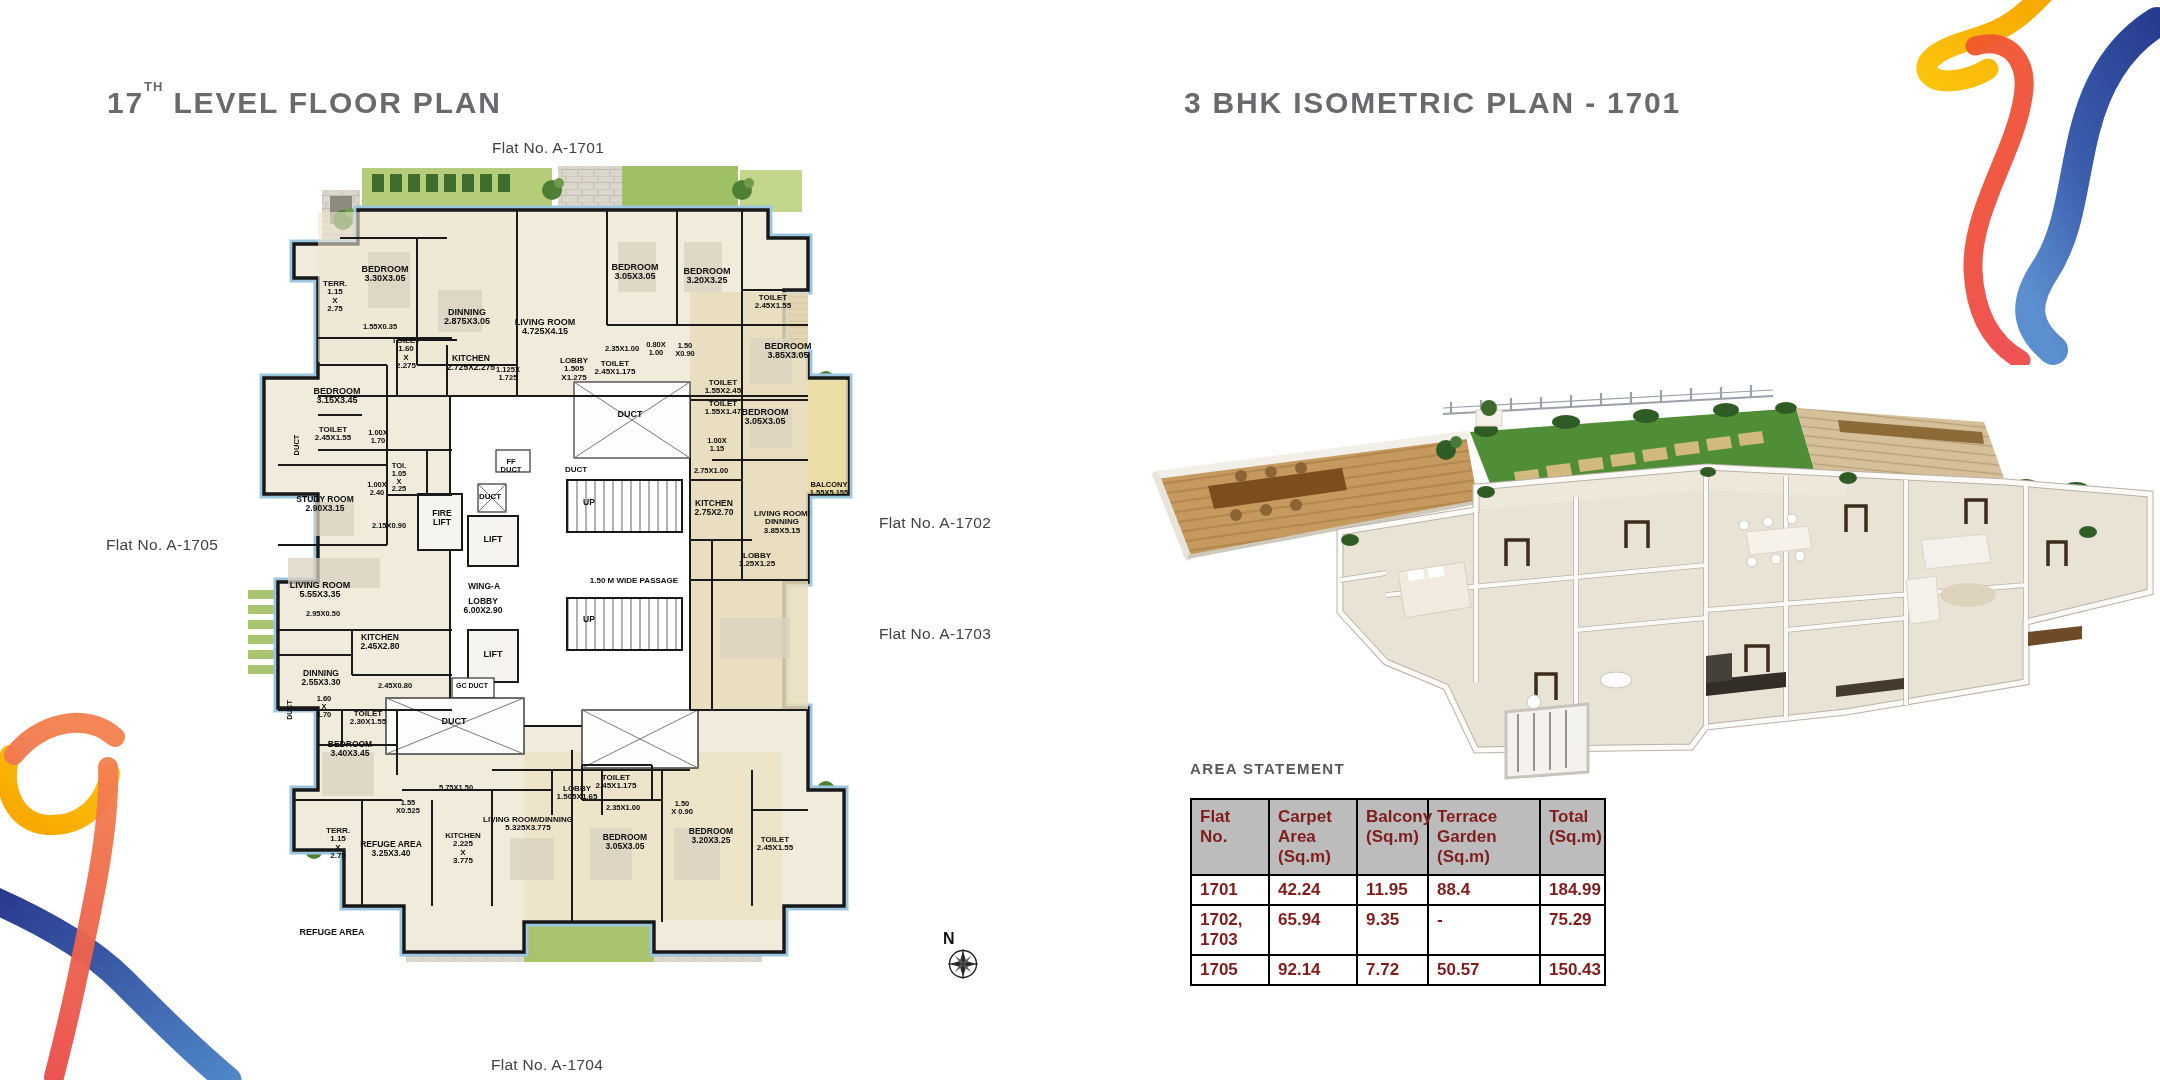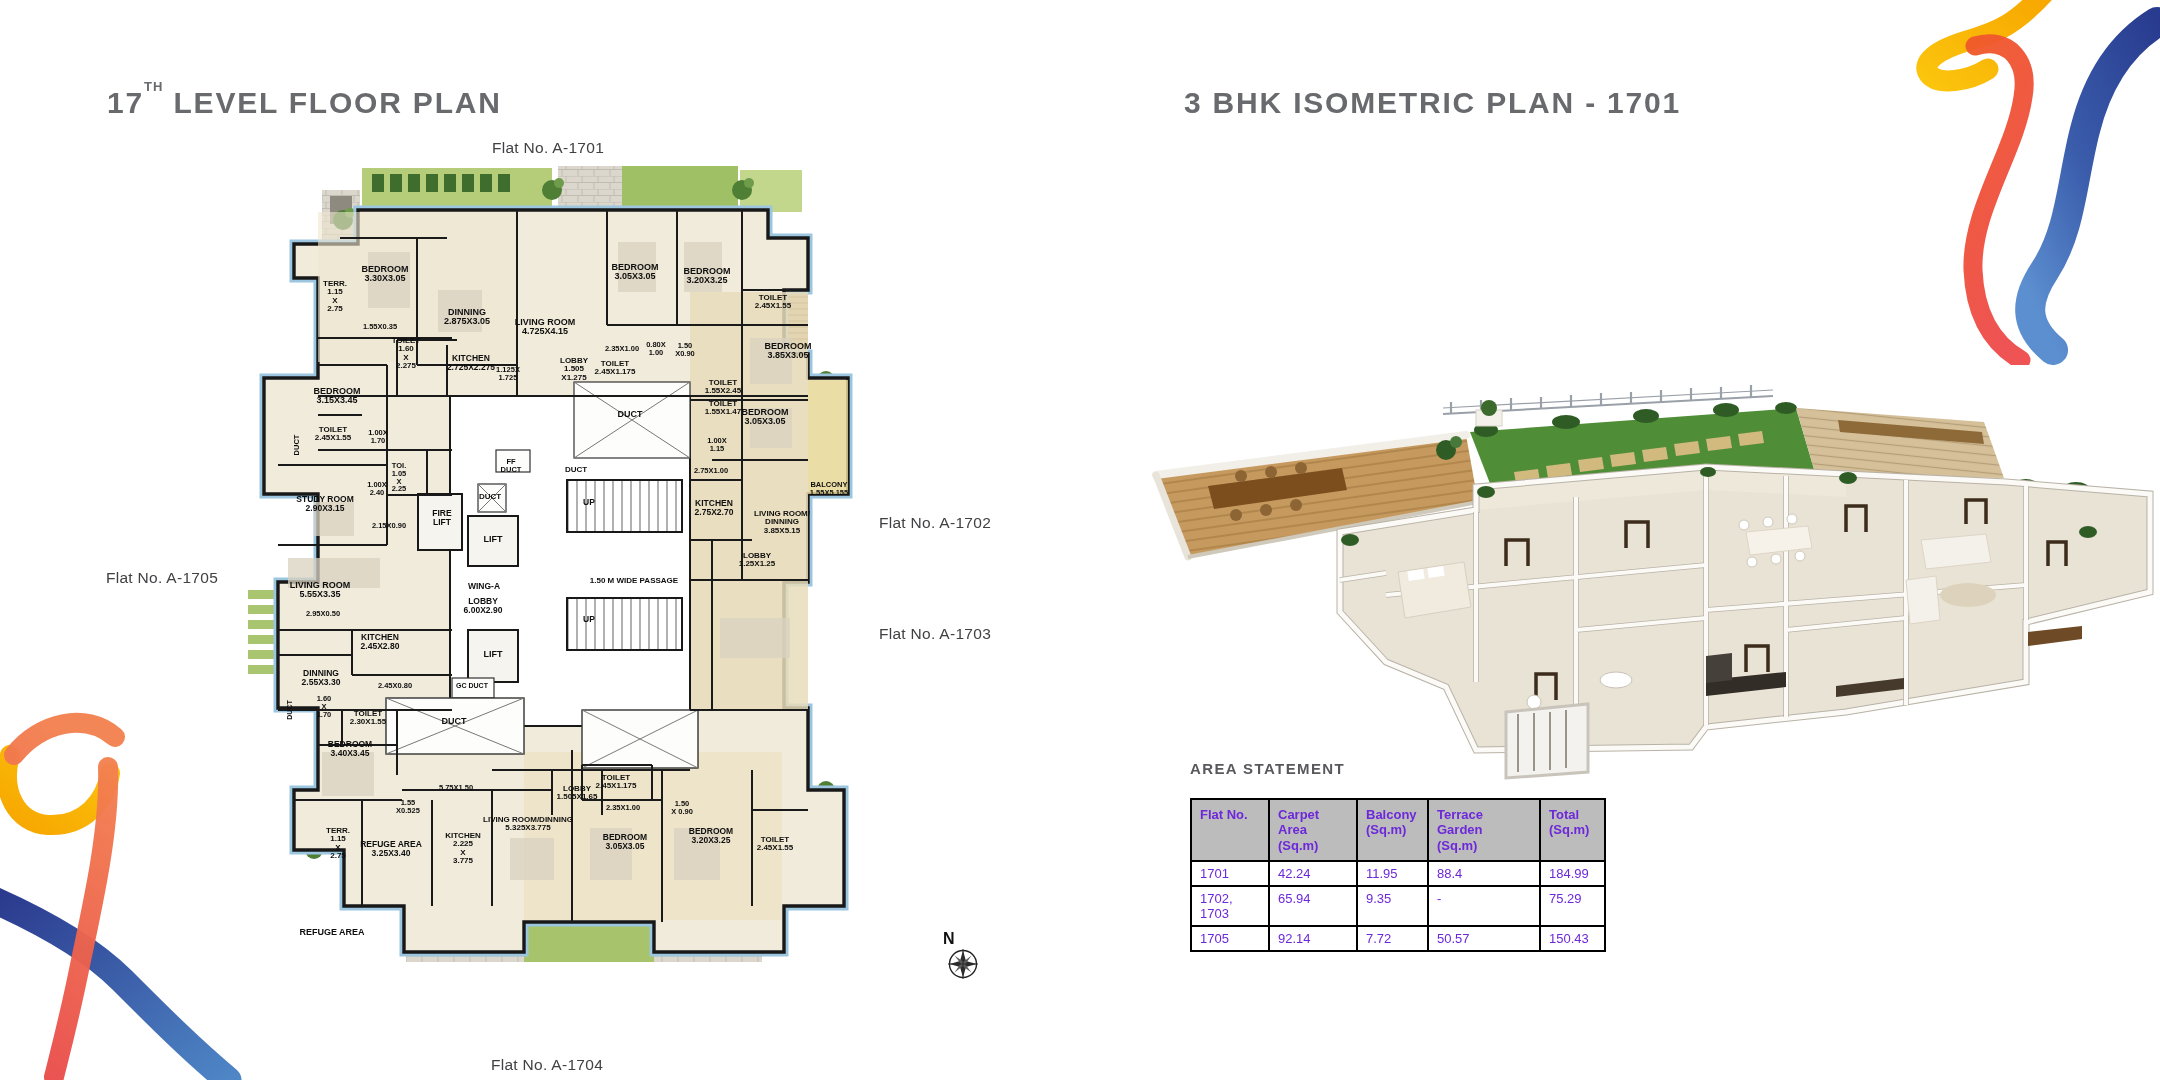--- a/index.html
+++ b/index.html
@@ -12,24 +12,24 @@
   
   #flat-tags .flat-tag{position:absolute;transform:translate(-50%,-50%);
        font-size:15.5px;font-weight:500;color:#414144;white-space:nowrap;letter-spacing:.3px;}
   
   #plan-labels text{fill:#0e0e0e;font-weight:700;text-anchor:middle;
        font-family:"Liberation Sans",sans-serif;}
   
   #area-panel{position:absolute;left:1190px;top:760px;width:420px;}
   #area-title{font-size:15px;font-weight:700;color:#58595c;letter-spacing:1.4px;margin:0 0 21px 0;}
   table.area{border-collapse:collapse;table-layout:fixed;width:414px;}
-  table.area th,table.area td{border:2px solid #000;font-size:13px;color:#6d28d9;
+  table.area th,table.area td{border:2px solid #000;font-size:17px;color:#7f1d1d;
        padding:4px 8px;text-align:left;vertical-align:top;}
   table.area th{background:#bcbcbd;font-weight:700;line-height:1.18;padding-top:7px;padding-bottom:7px;}
-  table.area td{font-weight:400;padding-top:4px;}
+  table.area td{font-weight:700;padding-top:4px;}
 </style>
 </head>
 <body>
 
 <svg class="abs" style="right:0;top:0" width="285" height="365" viewBox="0 0 285 365">
   <defs>
     <linearGradient id="gBlueTR" x1="1" y1="0" x2="0.2" y2="1">
       <stop offset="0" stop-color="#283b8f"></stop>
         <stop offset="0.55" stop-color="#3a5cab"></stop>
         <stop offset="1" stop-color="#5c8fd0"></stop>
@@ -281,21 +281,21 @@
       <text x="553" y="692" font-size="8"><tspan x="553">TOILET</tspan><tspan x="553" dy="1.04em">2.45X1.55</tspan></text>
       <text x="110" y="785" font-size="9"><tspan x="110">REFUGE AREA</tspan></text>
     </g>
 </svg>
 
 <div id="flat-tags" class="abs" style="left:0;top:0;width:2160px;height:1080px;pointer-events:none">
     <div class="flat-tag" style="left: 548px; top: 148px;">Flat No. A-1701</div>
     <div class="flat-tag" style="left: 935px; top: 523px;">Flat No. A-1702</div>
     <div class="flat-tag" style="left: 935px; top: 634px;">Flat No. A-1703</div>
     <div class="flat-tag" style="left: 547px; top: 1065px;">Flat No. A-1704</div>
-    <div class="flat-tag" style="left: 162px; top: 578px;">Flat No. A-1705</div>
+    <div class="flat-tag" style="left: 162px; top: 545px;">Flat No. A-1705</div>
   </div>
 
 <svg class="abs" style="left:931px;top:922px" width="62" height="64" viewBox="0 0 62 64">
   <text x="12" y="22" font-size="16" font-weight="700" fill="#111" font-family="Liberation Sans,sans-serif">N</text>
   <g transform="translate(32,42)">
     <circle r="13.5" fill="none" stroke="#222" stroke-width="1.4"></circle>
     <path d="M0,-13.5 L3,-3 L13.5,0 L3,3 L0,13.5 L-3,3 L-13.5,0 L-3,-3 Z" fill="#2c2c2c"></path>
     <path d="M-8.5,-8.5 L0,-2.5 L8.5,8.5 L0,2.5 Z M8.5,-8.5 L2.5,0 L-8.5,8.5 L-2.5,0 Z" fill="#5a5a5a"></path>
     <path d="M-15,0 H15 M0,-15 V15" stroke="#2c2c2c" stroke-width="1"></path>
   </g>

